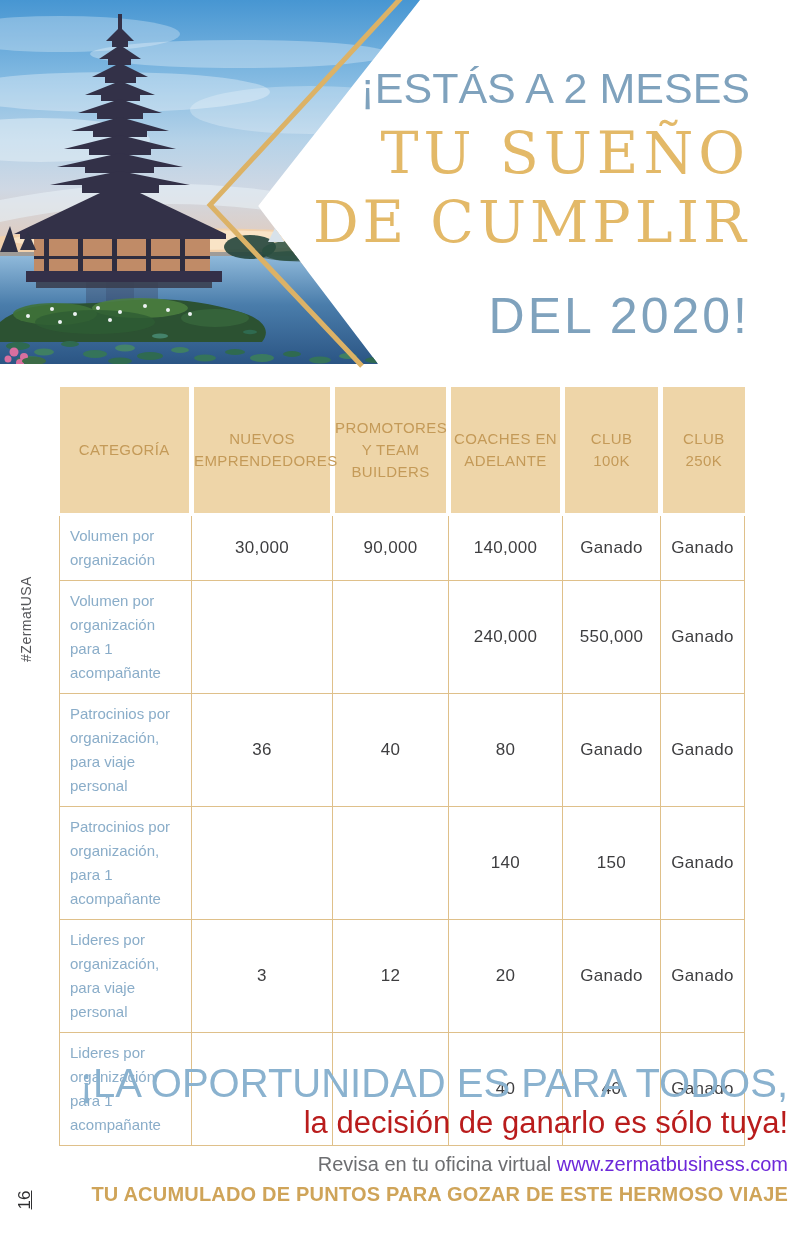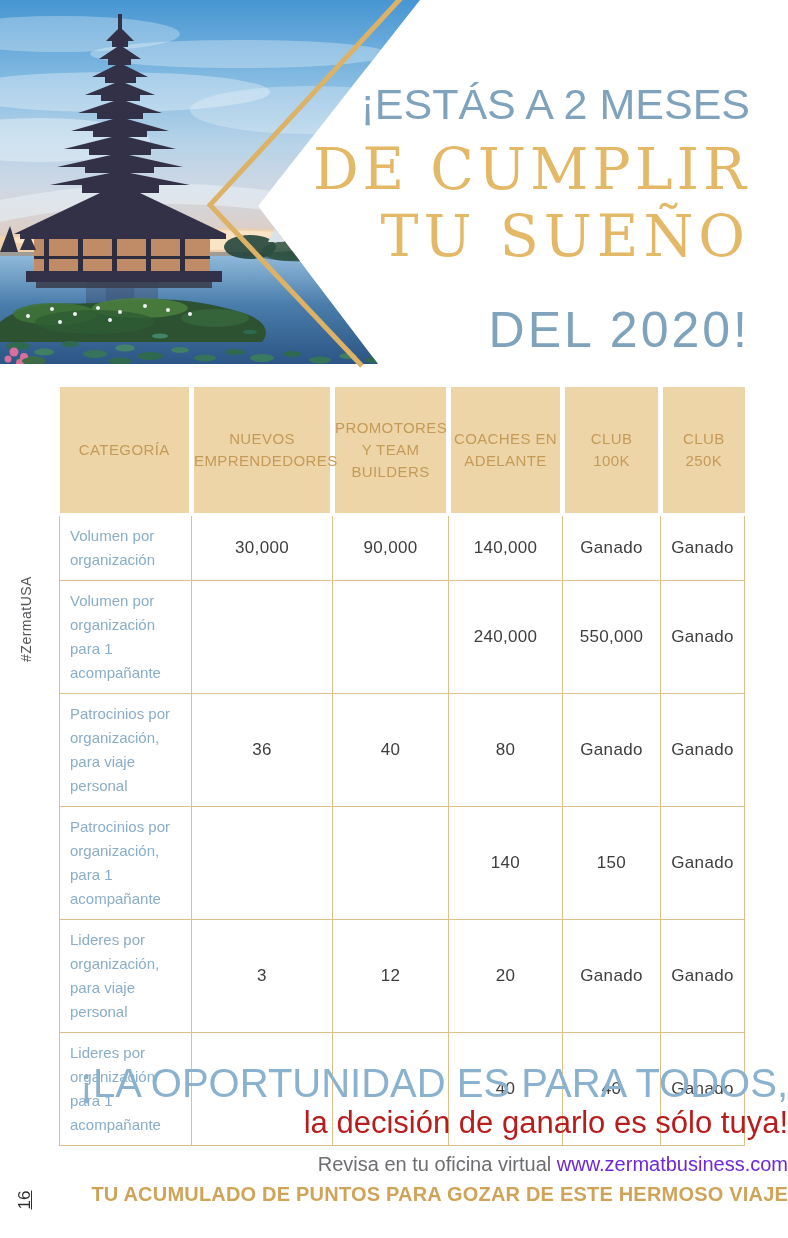--- a/index.html
+++ b/index.html
@@ -11,21 +11,21 @@
     overflow: hidden;
   }
   
   .hero { position:absolute; top:0; left:0; width:788px; height:372px; }
   .photo-clip {
     position:absolute; top:0; left:0; width:420px; height:364px;
     clip-path: polygon(0 0, 420px 0, 258px 206px, 378px 364px, 0 364px);
   }
   .photo-clip svg { display:block; width:420px; height:364px; }
   .gold-chevron { position:absolute; top:0; left:0; width:420px; height:368px; pointer-events:none; }
-  .hero-text { position:absolute; top:80px; right:38px; text-align:right; z-index:3; }
+  .hero-text { position:absolute; top:64px; right:38px; text-align:right; z-index:3; }
   .h-blue { color:#7fa2bd; font-weight:400; }
   .h-gold { color:#e3b968; font-family:"DejaVu Serif", serif; font-weight:400; }
   .l1 { font-size:43px; letter-spacing:0px; line-height:1.12; margin-bottom:10px; }
   .l2 { font-size:57px; letter-spacing:4px; line-height:1.1; margin-bottom:4px; }
   .l3 { font-size:57px; letter-spacing:5px; line-height:1.1; margin-bottom:6px; }
   .l4 { font-size:50px; letter-spacing:3px; line-height:1.05;margin-top:36px; }
   
   .side-hashtag {
     position:absolute; left:26px; top:619px;
     transform:translate(-50%,-50%) rotate(-90deg);
@@ -185,22 +185,22 @@
             <circle cx="20" cy="363" r="4"></circle>
         </g>
         <ellipse cx="34" cy="361" rx="12" ry="4" fill="#3c6b46"></ellipse>
       </svg>
     </div>
     <svg class="gold-chevron" viewBox="0 0 420 368" aria-hidden="true">
       <polyline points="402,-3 210,205 362,366" fill="none" stroke="#dcb266" stroke-width="5" stroke-linejoin="miter"></polyline>
     </svg>
     <div class="hero-text">
       <div class="h-blue l1">¡ESTÁS A 2 MESES</div>
+      <div class="h-gold l3">TU SUEÑO</div>
       <div class="h-gold l2">DE CUMPLIR</div>
-      <div class="h-gold l3">TU SUEÑO</div>
       <div class="h-blue l4">DEL 2020!</div>
     </div>
   </header>
 
   <div class="side-hashtag">#ZermatUSA</div>
   <div class="side-pagenum">16</div>
 
   <table class="qual-table">
     <colgroup>
       <col style="width:132px">

